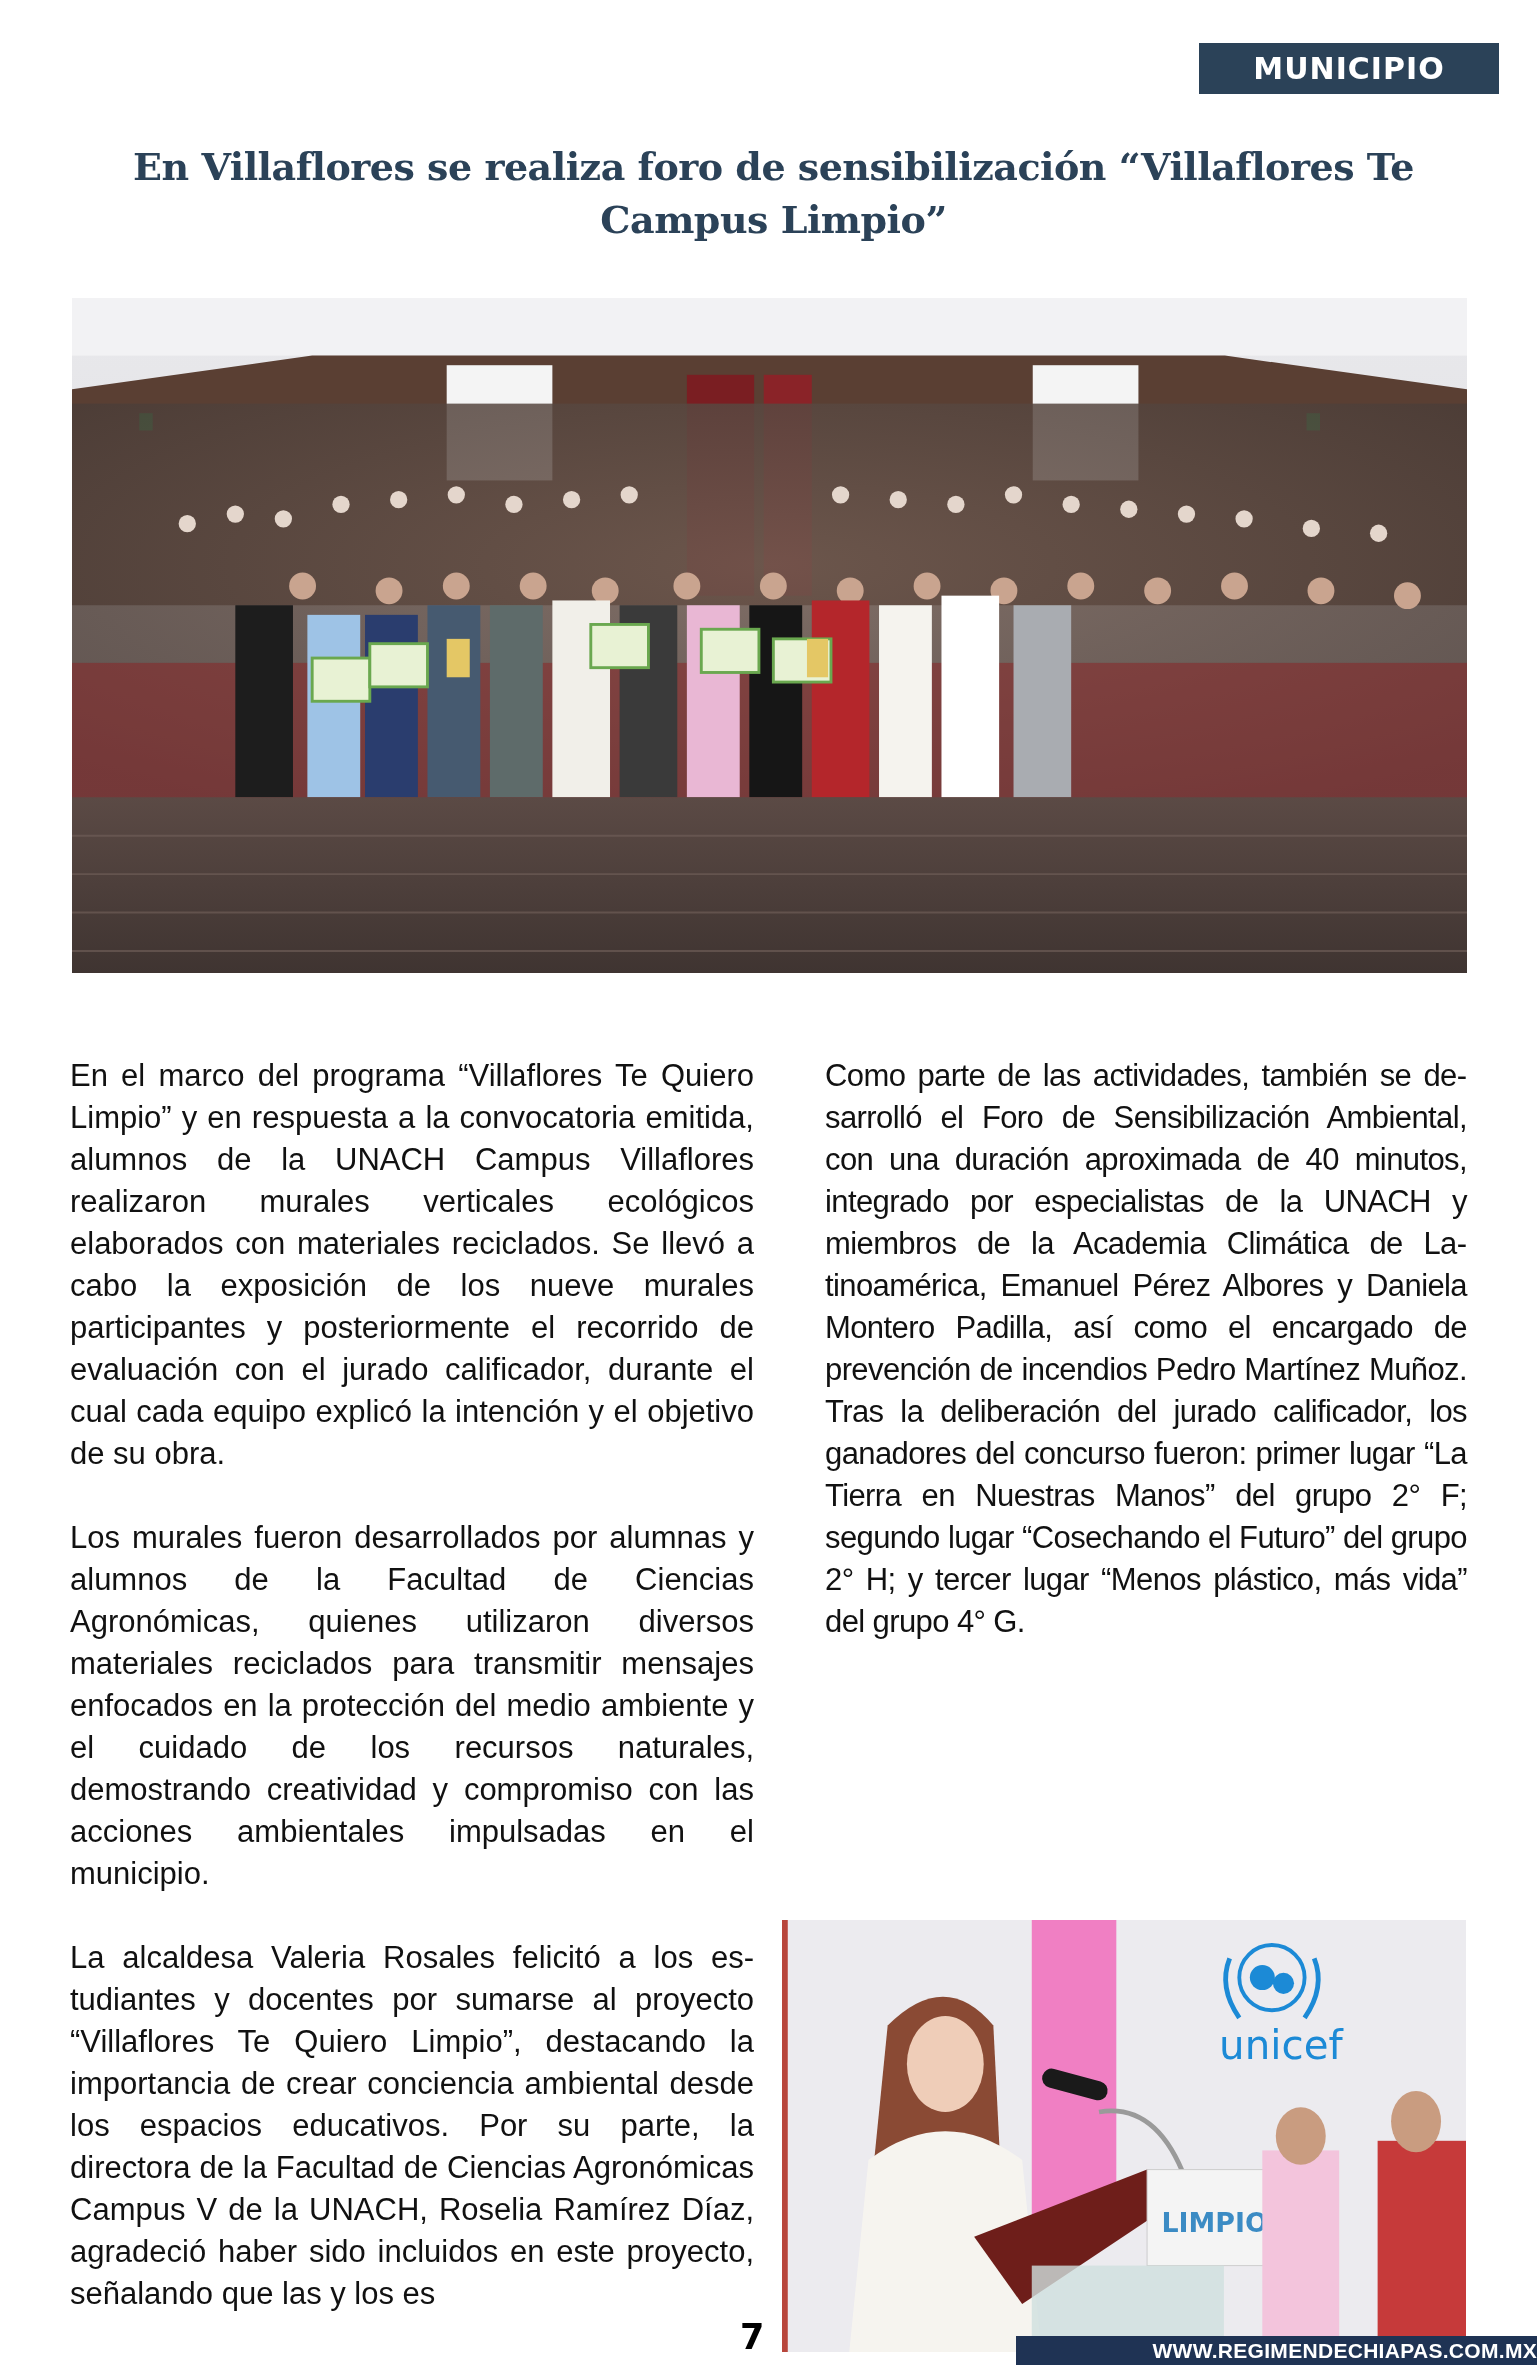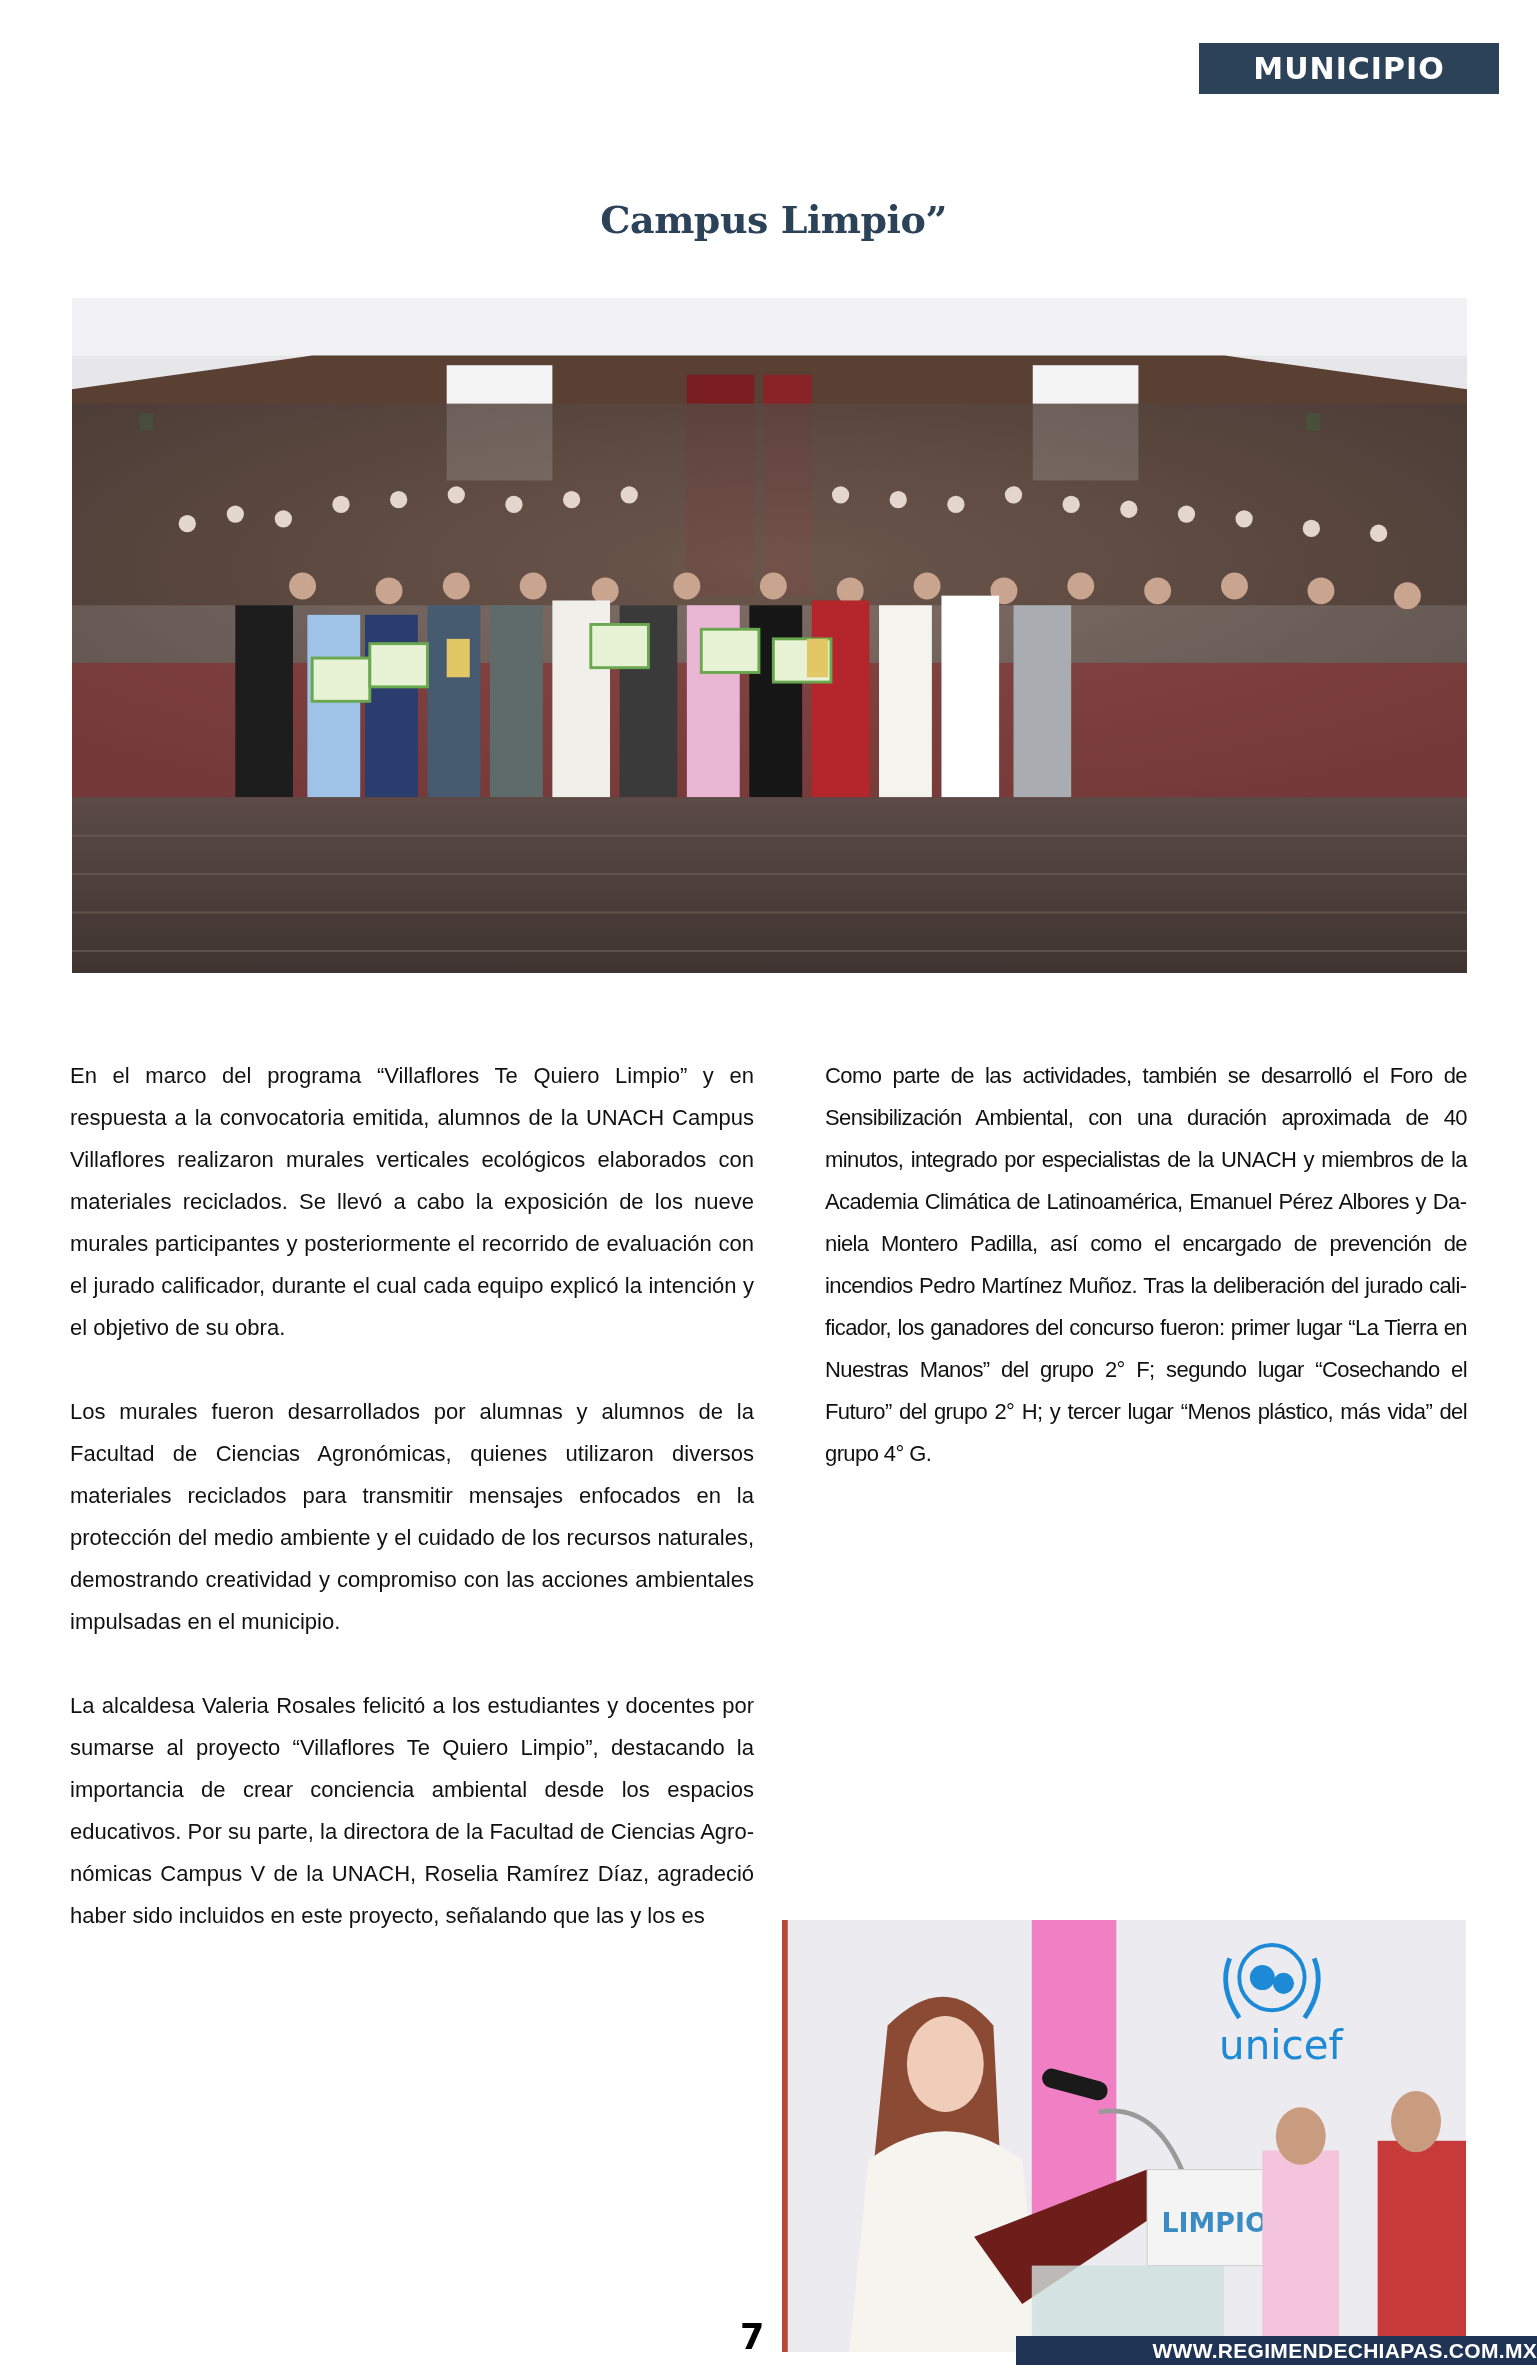--- a/index.html
+++ b/index.html
@@ -12,21 +12,21 @@
 
   .headline { position: absolute; left: 77px; top: 140px; width: 1393px; text-align: center;
     color: #2b4258; font-family: "DejaVu Serif", serif; font-weight: bold; font-size: 38px;
     line-height: 53px; letter-spacing: -0.5px; margin: 0; }
 
   .photo { position: absolute; overflow: hidden; }
   .photo svg { display: block; width: 100%; height: 100%; }
   .photo-main { left: 72px; top: 298px; width: 1395px; height: 675px; }
   .photo-speaker { left: 782px; top: 1873px; width: 684px; height: 432px; margin-top: 47px; }
 
-  .col { position: absolute; font-size: 22px; line-height: 42px; text-align: justify;
+  .col { position: absolute; font-size: 31px; line-height: 42px; text-align: justify;
     hyphens: manual; color: #111; font-family: "Liberation Sans", sans-serif; }
   .col p { margin: 0 0 42px 0; }
   .col-left { left: 70px; top: 1055px; width: 684px; }
   .col-right { left: 781px; top: 1055px; width: 686px; }
   .col-right p.tight { letter-spacing: -0.6px; margin-left: 44px; }
 
   .page-number { position: absolute; left: 740px; top: 2317px; font-family: "DejaVu Sans", sans-serif;
     font-weight: bold; font-size: 35px; color: #000; }
   .footer-bar { position: absolute; left: 1016px; top: 2336px; width: 521px; height: 29px;
     background: #1f3354; color: #fff; display: flex; align-items: center; justify-content: flex-end;
@@ -34,21 +34,21 @@
     font-weight: bold; font-size: 21px; letter-spacing: 0.3px; }
 </style>
 </head>
 <body>
 
 <div class="section-badge">
   <span>MUNICIPIO</span>
 </div>
 
 <h1 class="headline">
-  <br>
+  <span>En Villaflores se realiza foro de sensibilización “Villaflores Te</span><br>
   <span>Campus Limpio”</span>
 </h1>
 
 <div class="photo photo-main" aria-label="Group photo of students and officials in an auditorium holding certificates">
   <svg viewBox="0 0 1452 703" preserveAspectRatio="none">
     <defs>
       <linearGradient id="ceil" x1="0" y1="0" x2="0" y2="1">
         <stop offset="0" stop-color="#e9e9ec"></stop>
           <stop offset="1" stop-color="#d6d6da"></stop>
       </linearGradient>

